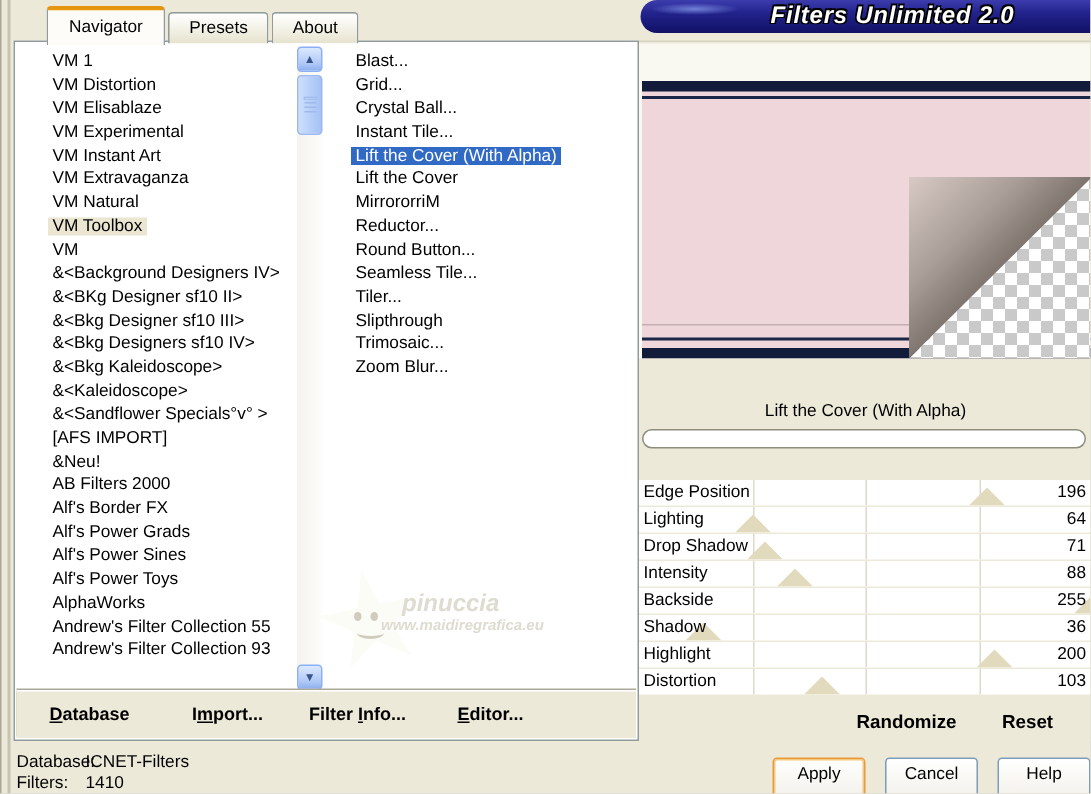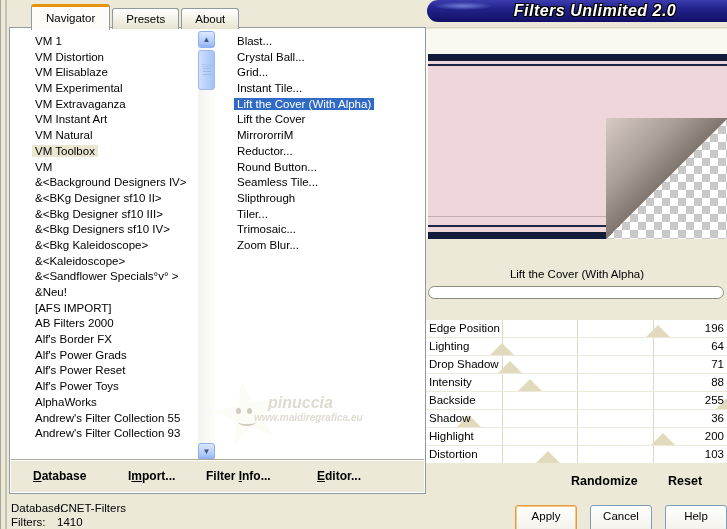--- a/index.html
+++ b/index.html
@@ -143,72 +143,72 @@
   <div class="banner">
     <span>Filters Unlimited 2.0</span>
   </div>
 
   <div class="lists-panel">
     <div class="cat-list">
         <div class="lrow"><span class="inner">VM 1</span></div>
         <div class="lrow"><span class="inner">VM Distortion</span></div>
         <div class="lrow"><span class="inner">VM Elisablaze</span></div>
         <div class="lrow"><span class="inner">VM Experimental</span></div>
+        <div class="lrow"><span class="inner">VM Instant Art</span></div>
         <div class="lrow"><span class="inner">VM Extravaganza</span></div>
-        <div class="lrow"><span class="inner">VM Instant Art</span></div>
         <div class="lrow"><span class="inner">VM Natural</span></div>
         <div class="lrow"><span class="inner cat-sel">VM Toolbox</span></div>
         <div class="lrow"><span class="inner">VM</span></div>
         <div class="lrow"><span class="inner">&amp;&lt;Background Designers IV&gt;</span></div>
         <div class="lrow"><span class="inner">&amp;&lt;BKg Designer sf10 II&gt;</span></div>
         <div class="lrow"><span class="inner">&amp;&lt;Bkg Designer sf10 III&gt;</span></div>
         <div class="lrow"><span class="inner">&amp;&lt;Bkg Designers sf10 IV&gt;</span></div>
         <div class="lrow"><span class="inner">&amp;&lt;Bkg Kaleidoscope&gt;</span></div>
         <div class="lrow"><span class="inner">&amp;&lt;Kaleidoscope&gt;</span></div>
         <div class="lrow"><span class="inner">&amp;&lt;Sandflower Specials°v° &gt;</span></div>
+        <div class="lrow"><span class="inner">[AFS IMPORT]</span></div>
         <div class="lrow"><span class="inner">&amp;Neu!</span></div>
-        <div class="lrow"><span class="inner">[AFS IMPORT]</span></div>
         <div class="lrow"><span class="inner">AB Filters 2000</span></div>
         <div class="lrow"><span class="inner">Alf's Border FX</span></div>
         <div class="lrow"><span class="inner">Alf's Power Grads</span></div>
-        <div class="lrow"><span class="inner">Alf's Power Reset</span></div>
+        <div class="lrow"><span class="inner">Alf's Power Sines</span></div>
         <div class="lrow"><span class="inner">Alf's Power Toys</span></div>
         <div class="lrow"><span class="inner">AlphaWorks</span></div>
         <div class="lrow"><span class="inner">Andrew's Filter Collection 55</span></div>
         <div class="lrow"><span class="inner">Andrew's Filter Collection 93</span></div>
       </div>
 
     <div class="vscroll">
       <div class="sbtn up">▲</div>
       <div class="sthumb"></div>
       <div class="sbtn down">▼</div>
     </div>
 
     <div class="filt-list">
         <div class="lrow"><span class="inner">Blast...</span></div>
+        <div class="lrow"><span class="inner">Grid...</span></div>
         <div class="lrow"><span class="inner">Crystal Ball...</span></div>
-        <div class="lrow"><span class="inner">Grid...</span></div>
         <div class="lrow"><span class="inner">Instant Tile...</span></div>
         <div class="lrow"><span class="inner filt-sel">Lift the Cover (With Alpha)</span></div>
         <div class="lrow"><span class="inner">Lift the Cover</span></div>
         <div class="lrow"><span class="inner">MirrororriM</span></div>
         <div class="lrow"><span class="inner">Reductor...</span></div>
         <div class="lrow"><span class="inner">Round Button...</span></div>
         <div class="lrow"><span class="inner">Seamless Tile...</span></div>
+        <div class="lrow"><span class="inner">Tiler...</span></div>
         <div class="lrow"><span class="inner">Slipthrough</span></div>
-        <div class="lrow"><span class="inner">Tiler...</span></div>
         <div class="lrow"><span class="inner">Trimosaic...</span></div>
         <div class="lrow"><span class="inner">Zoom Blur...</span></div>
       </div>
 
     <div class="toolbar">
         <div class="tbtn" style="left: 22px;"><u>D</u>atabase</div>
         <div class="tbtn" style="left: 117px;">I<u>m</u>port...</div>
         <div class="tbtn" style="left: 195px;">Filter <u>I</u>nfo...</div>
-        <div class="tbtn" style="left: 292px; padding-left: 14px;"><u>E</u>ditor...</div>
+        <div class="tbtn" style="left: 280px; padding-left: 14px;"><u>E</u>ditor...</div>
       </div>
   </div>
 
   <div class="right-panel">
     <div class="preview-box">
       <div class="preview-image">
         <div class="band-top"></div>
         <div class="line-top"></div>
         <div class="line-faint"></div>
         <div class="line-bot"></div>

